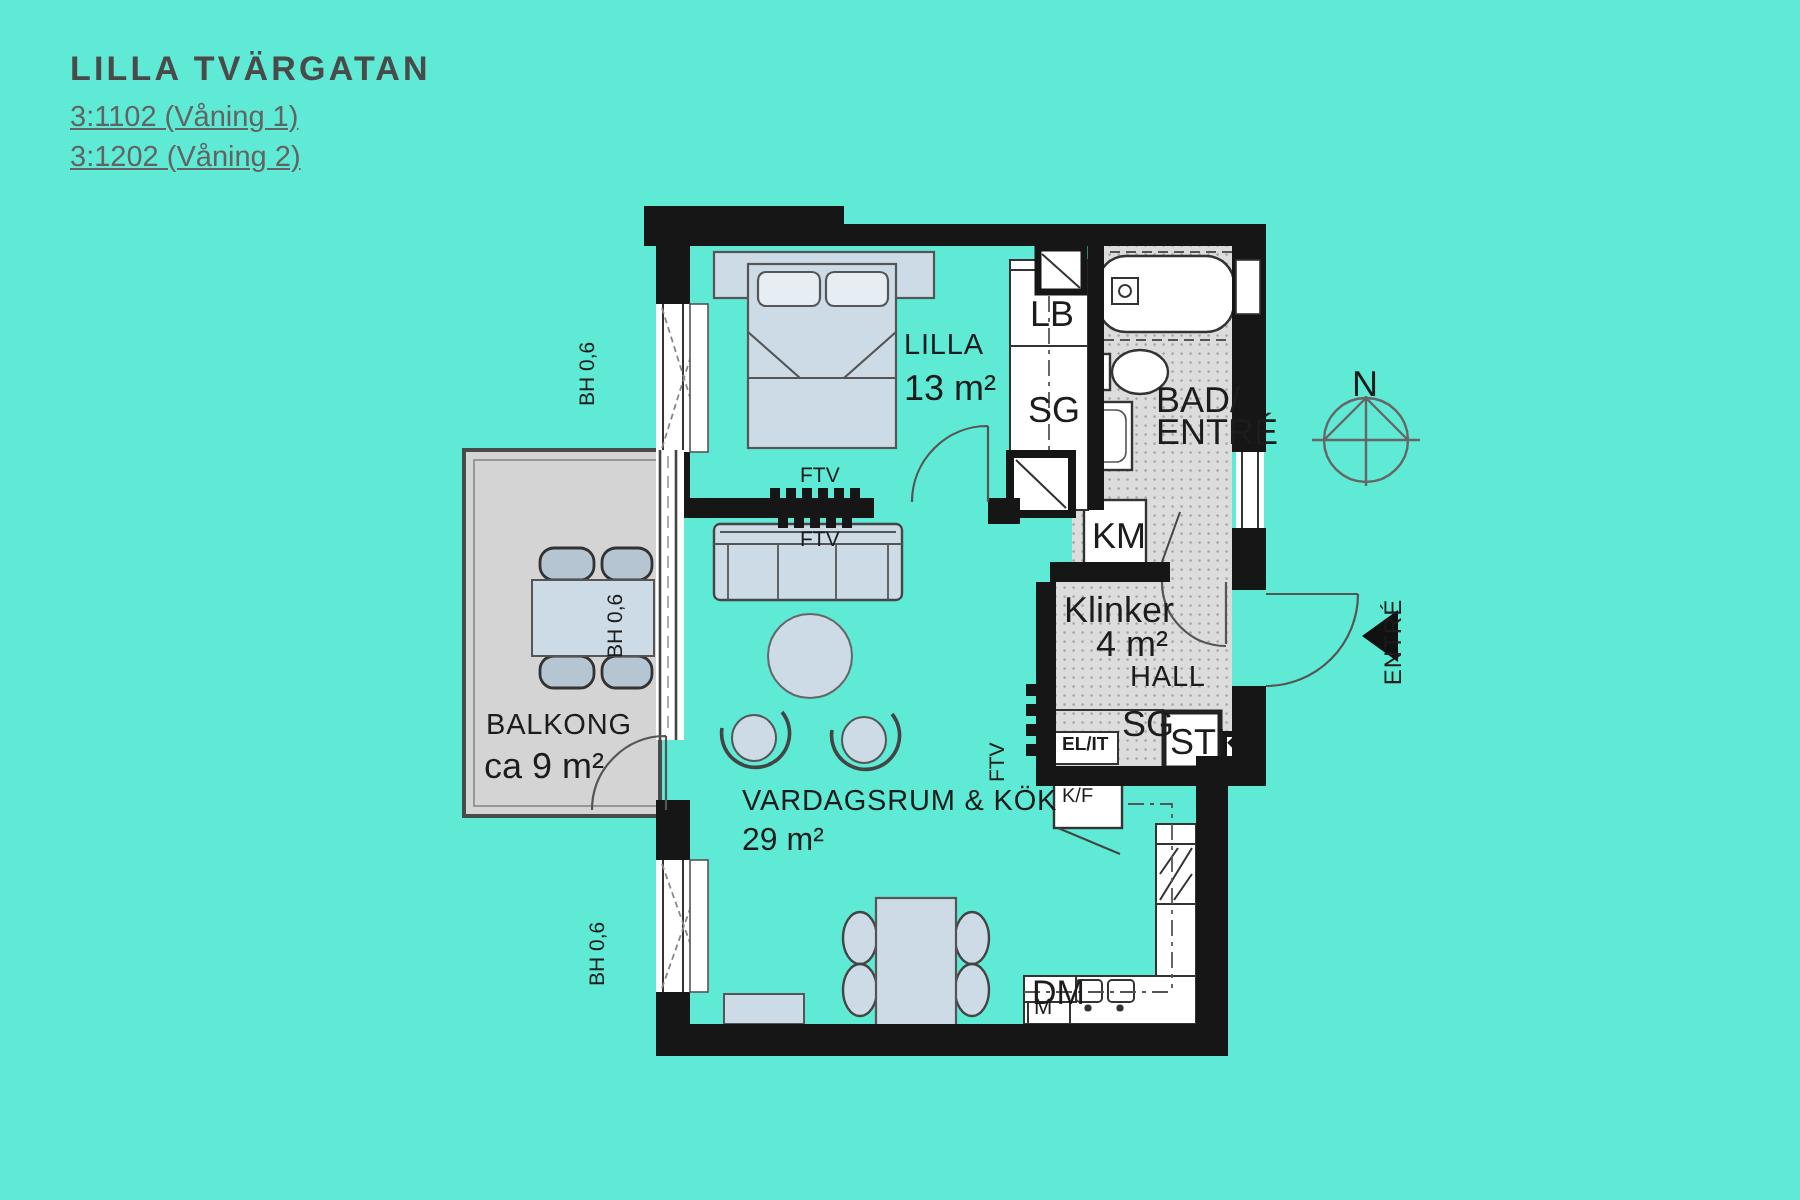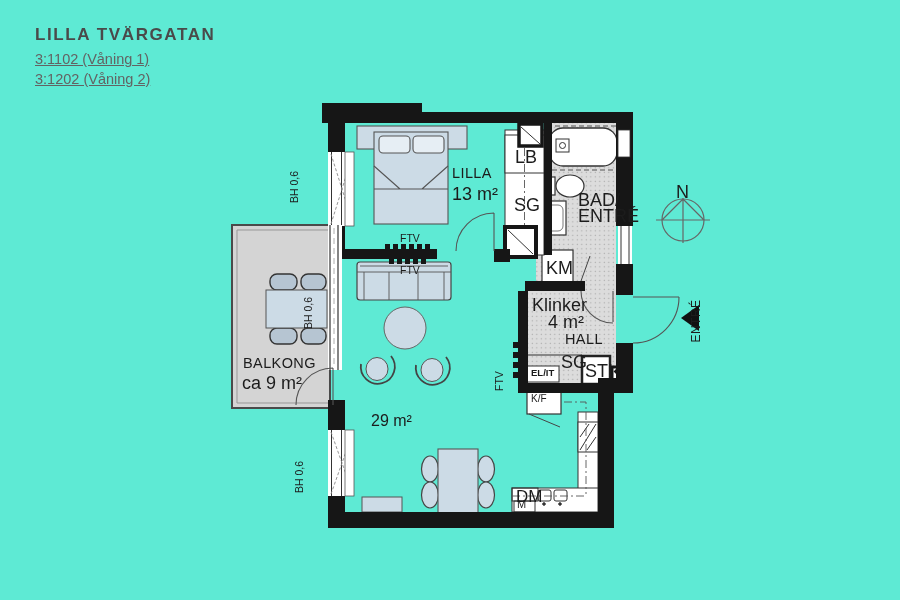--- a/index.html
+++ b/index.html
@@ -240,20 +240,21 @@
 <div class="lbl" style="left:532px;top:296px">Klinker</div>
 <div class="lbl" style="left:548px;top:313px">4 m²</div>
 <div class="lbl room" style="left:565px;top:332px">HALL</div>
 <div class="lbl" style="left:561px;top:353px">SG</div>
 <div class="lbl" style="left:585px;top:362px">STI</div>
 <div class="lbl tiny" style="left:531px;top:368px">EL/IT</div>
 <div class="lbl" style="left:531px;top:394px;font-size:10px">K/F</div>
 <div class="lbl" style="left:516px;top:488px;font-size:17px">DM</div>
 <div class="lbl" style="left:517px;top:499px;font-size:11px">M</div>
 
+<div class="lbl room" style="left:371px;top:394px">VARDAGSRUM &amp; KÖK</div>
 <div class="lbl" style="left:371px;top:413px;font-size:16px">29 m²</div>
 
 <div class="lbl room" style="left:243px;top:356px">BALKONG</div>
 <div class="lbl" style="left:242px;top:374px">ca 9 m²</div>
 
 <div class="lbl small" style="left:400px;top:233px">FTV</div>
 <div class="lbl small" style="left:400px;top:265px">FTV</div>
 <div class="lbl small vert" style="left:505px;top:380px">FTV</div>
 
 <div class="lbl small vert" style="left:300px;top:192px">BH 0,6</div>

